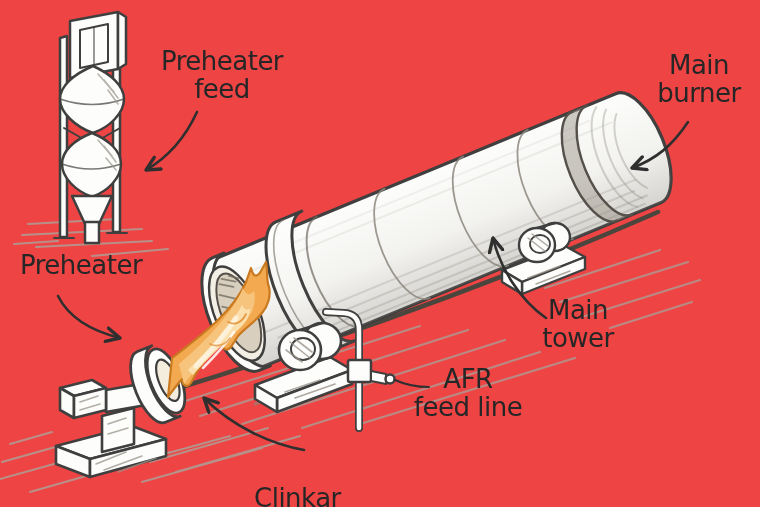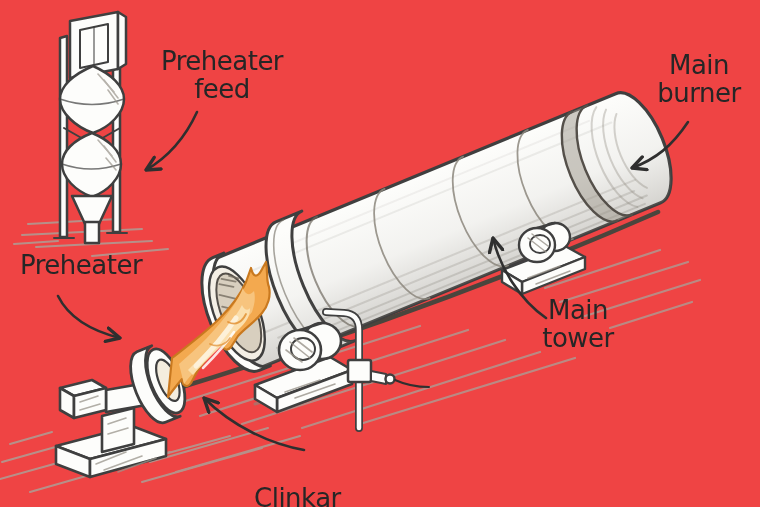--- a/index.html
+++ b/index.html
@@ -249,18 +249,22 @@
 <div class="label centered" style="left:699px;top:52px;">
   <span>Main</span>
   <span>burner</span>
 </div>
 
 <div class="label centered" style="left:578px;top:297px;">
   <span>Main</span>
   <span>tower</span>
 </div>
 
+<div class="label centered" style="left:468px;top:366px;">
+  <span>AFR</span>
+  <span>feed line</span>
+</div>
 
 <div class="label" style="left:254px;top:441px;margin-top:44px;">
   <span>Clinkar</span>
 </div>
 
 </div>
 
 </body></html>

